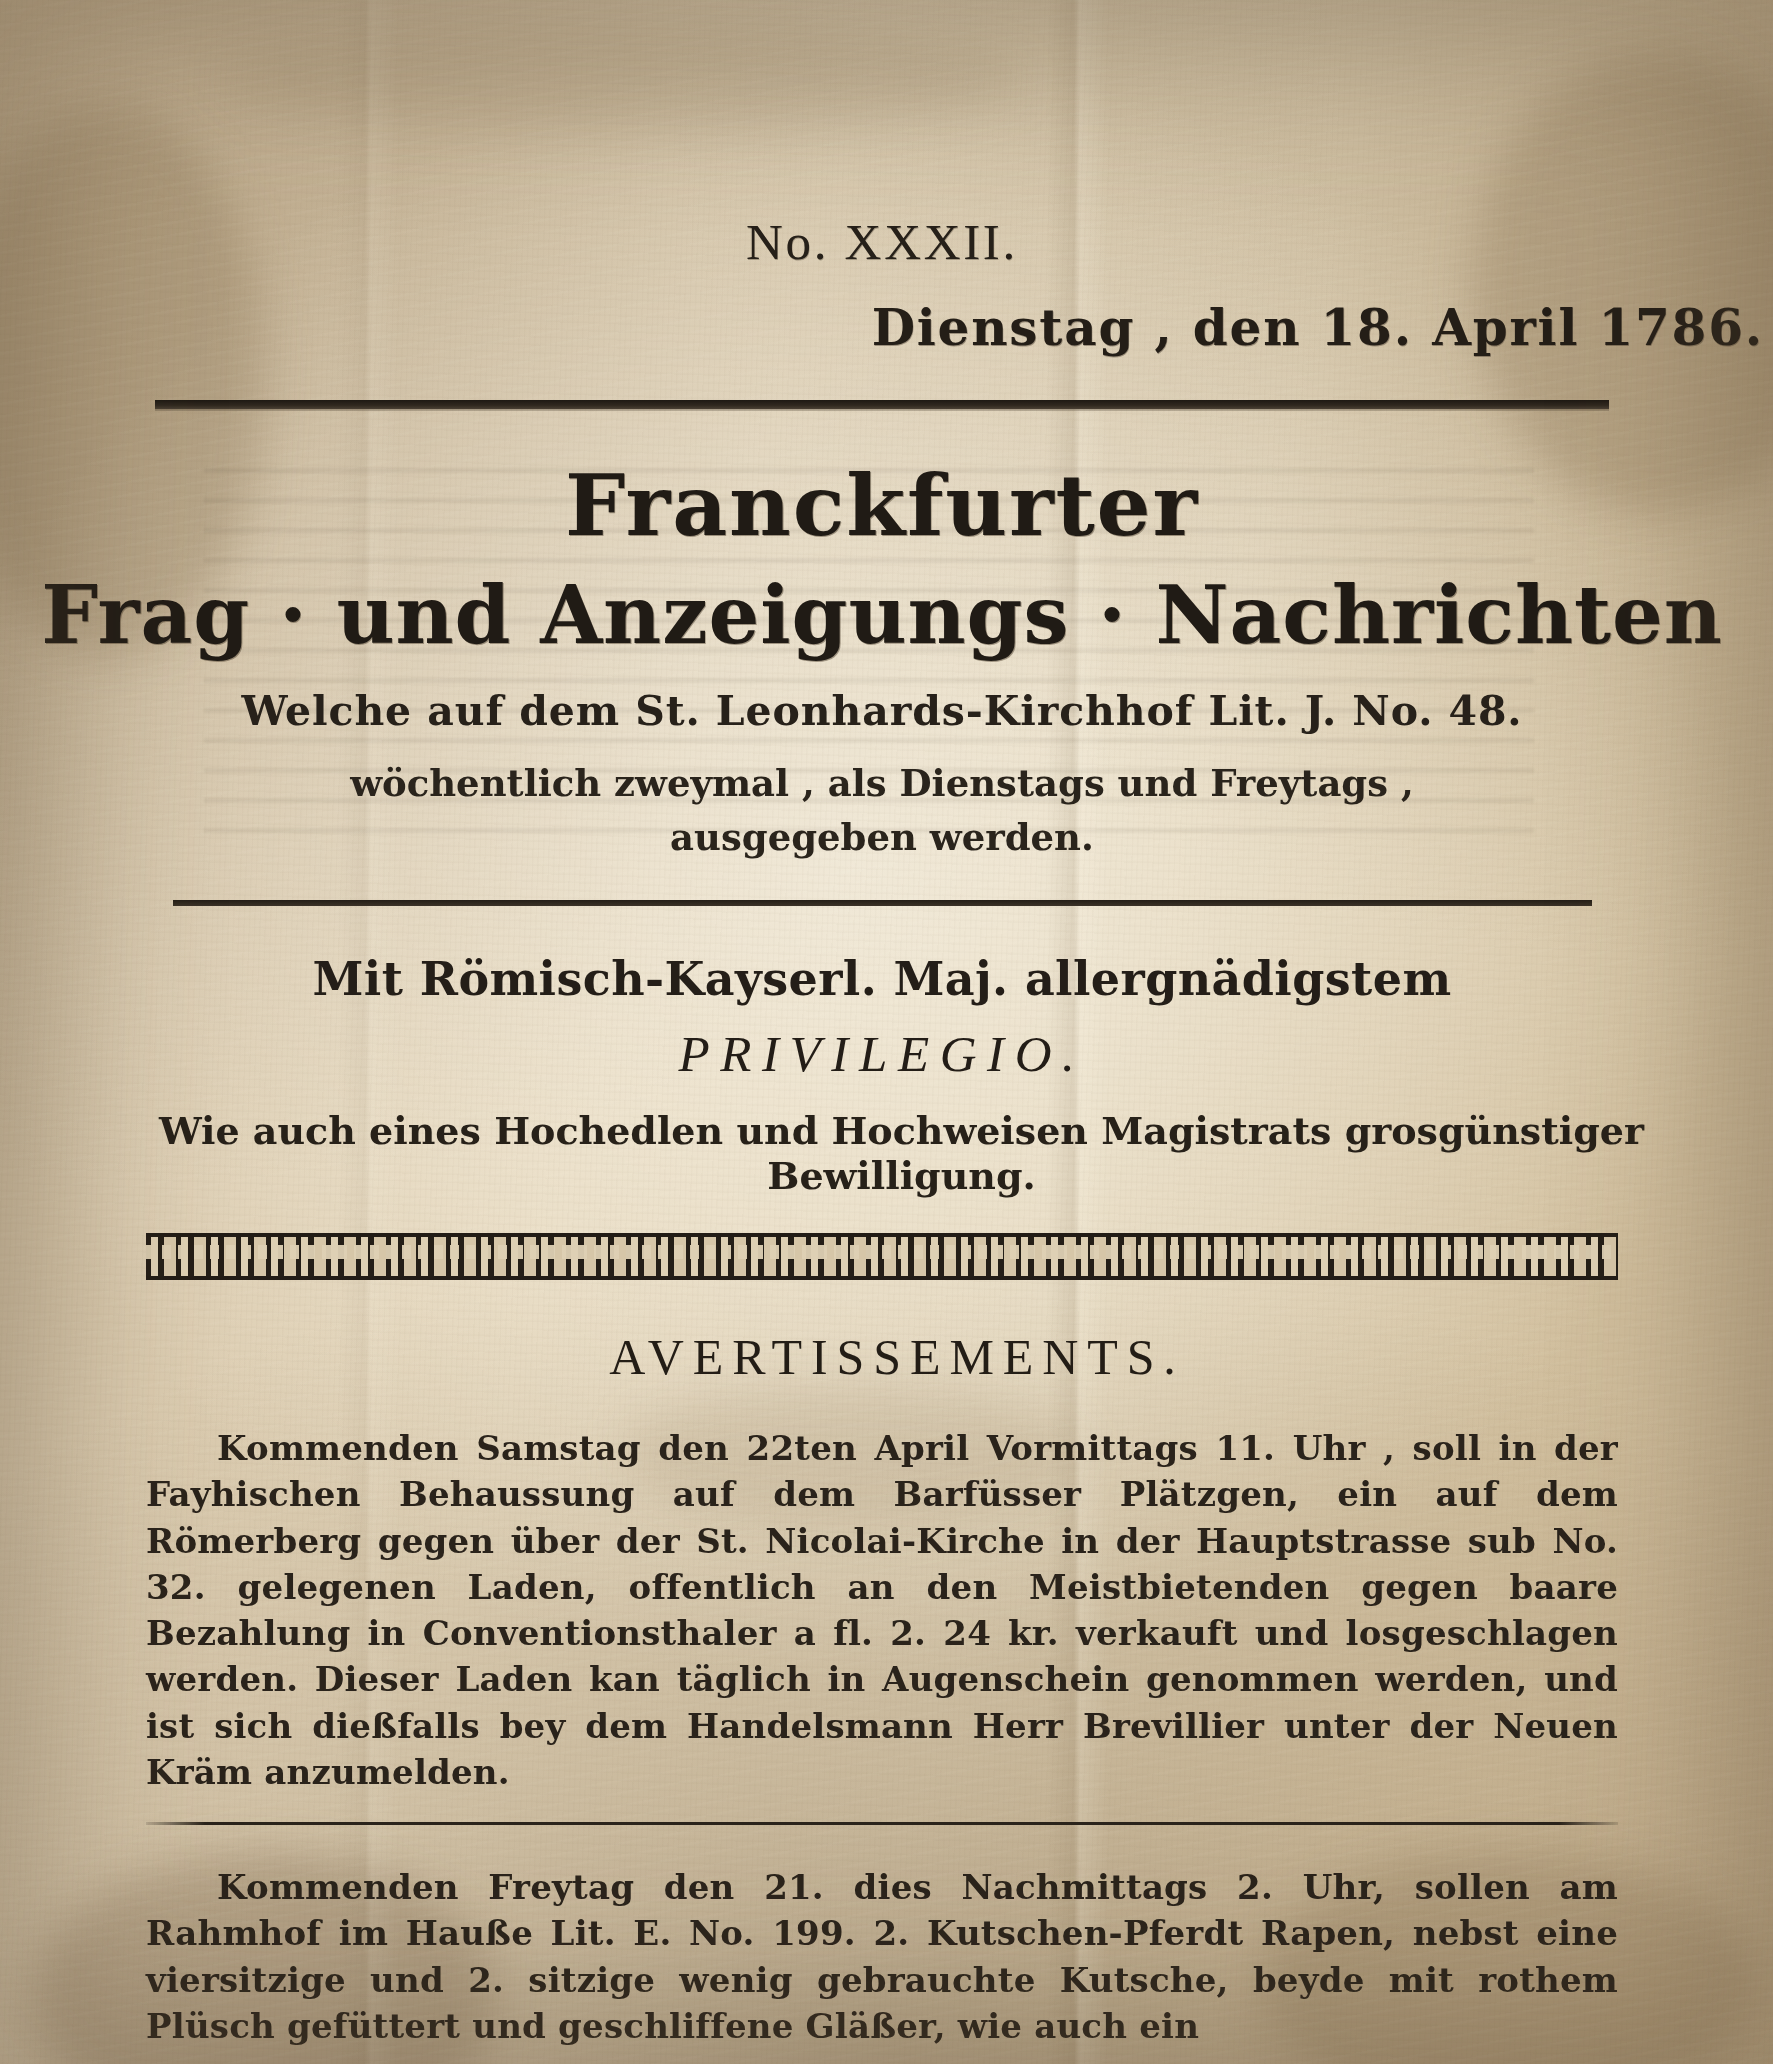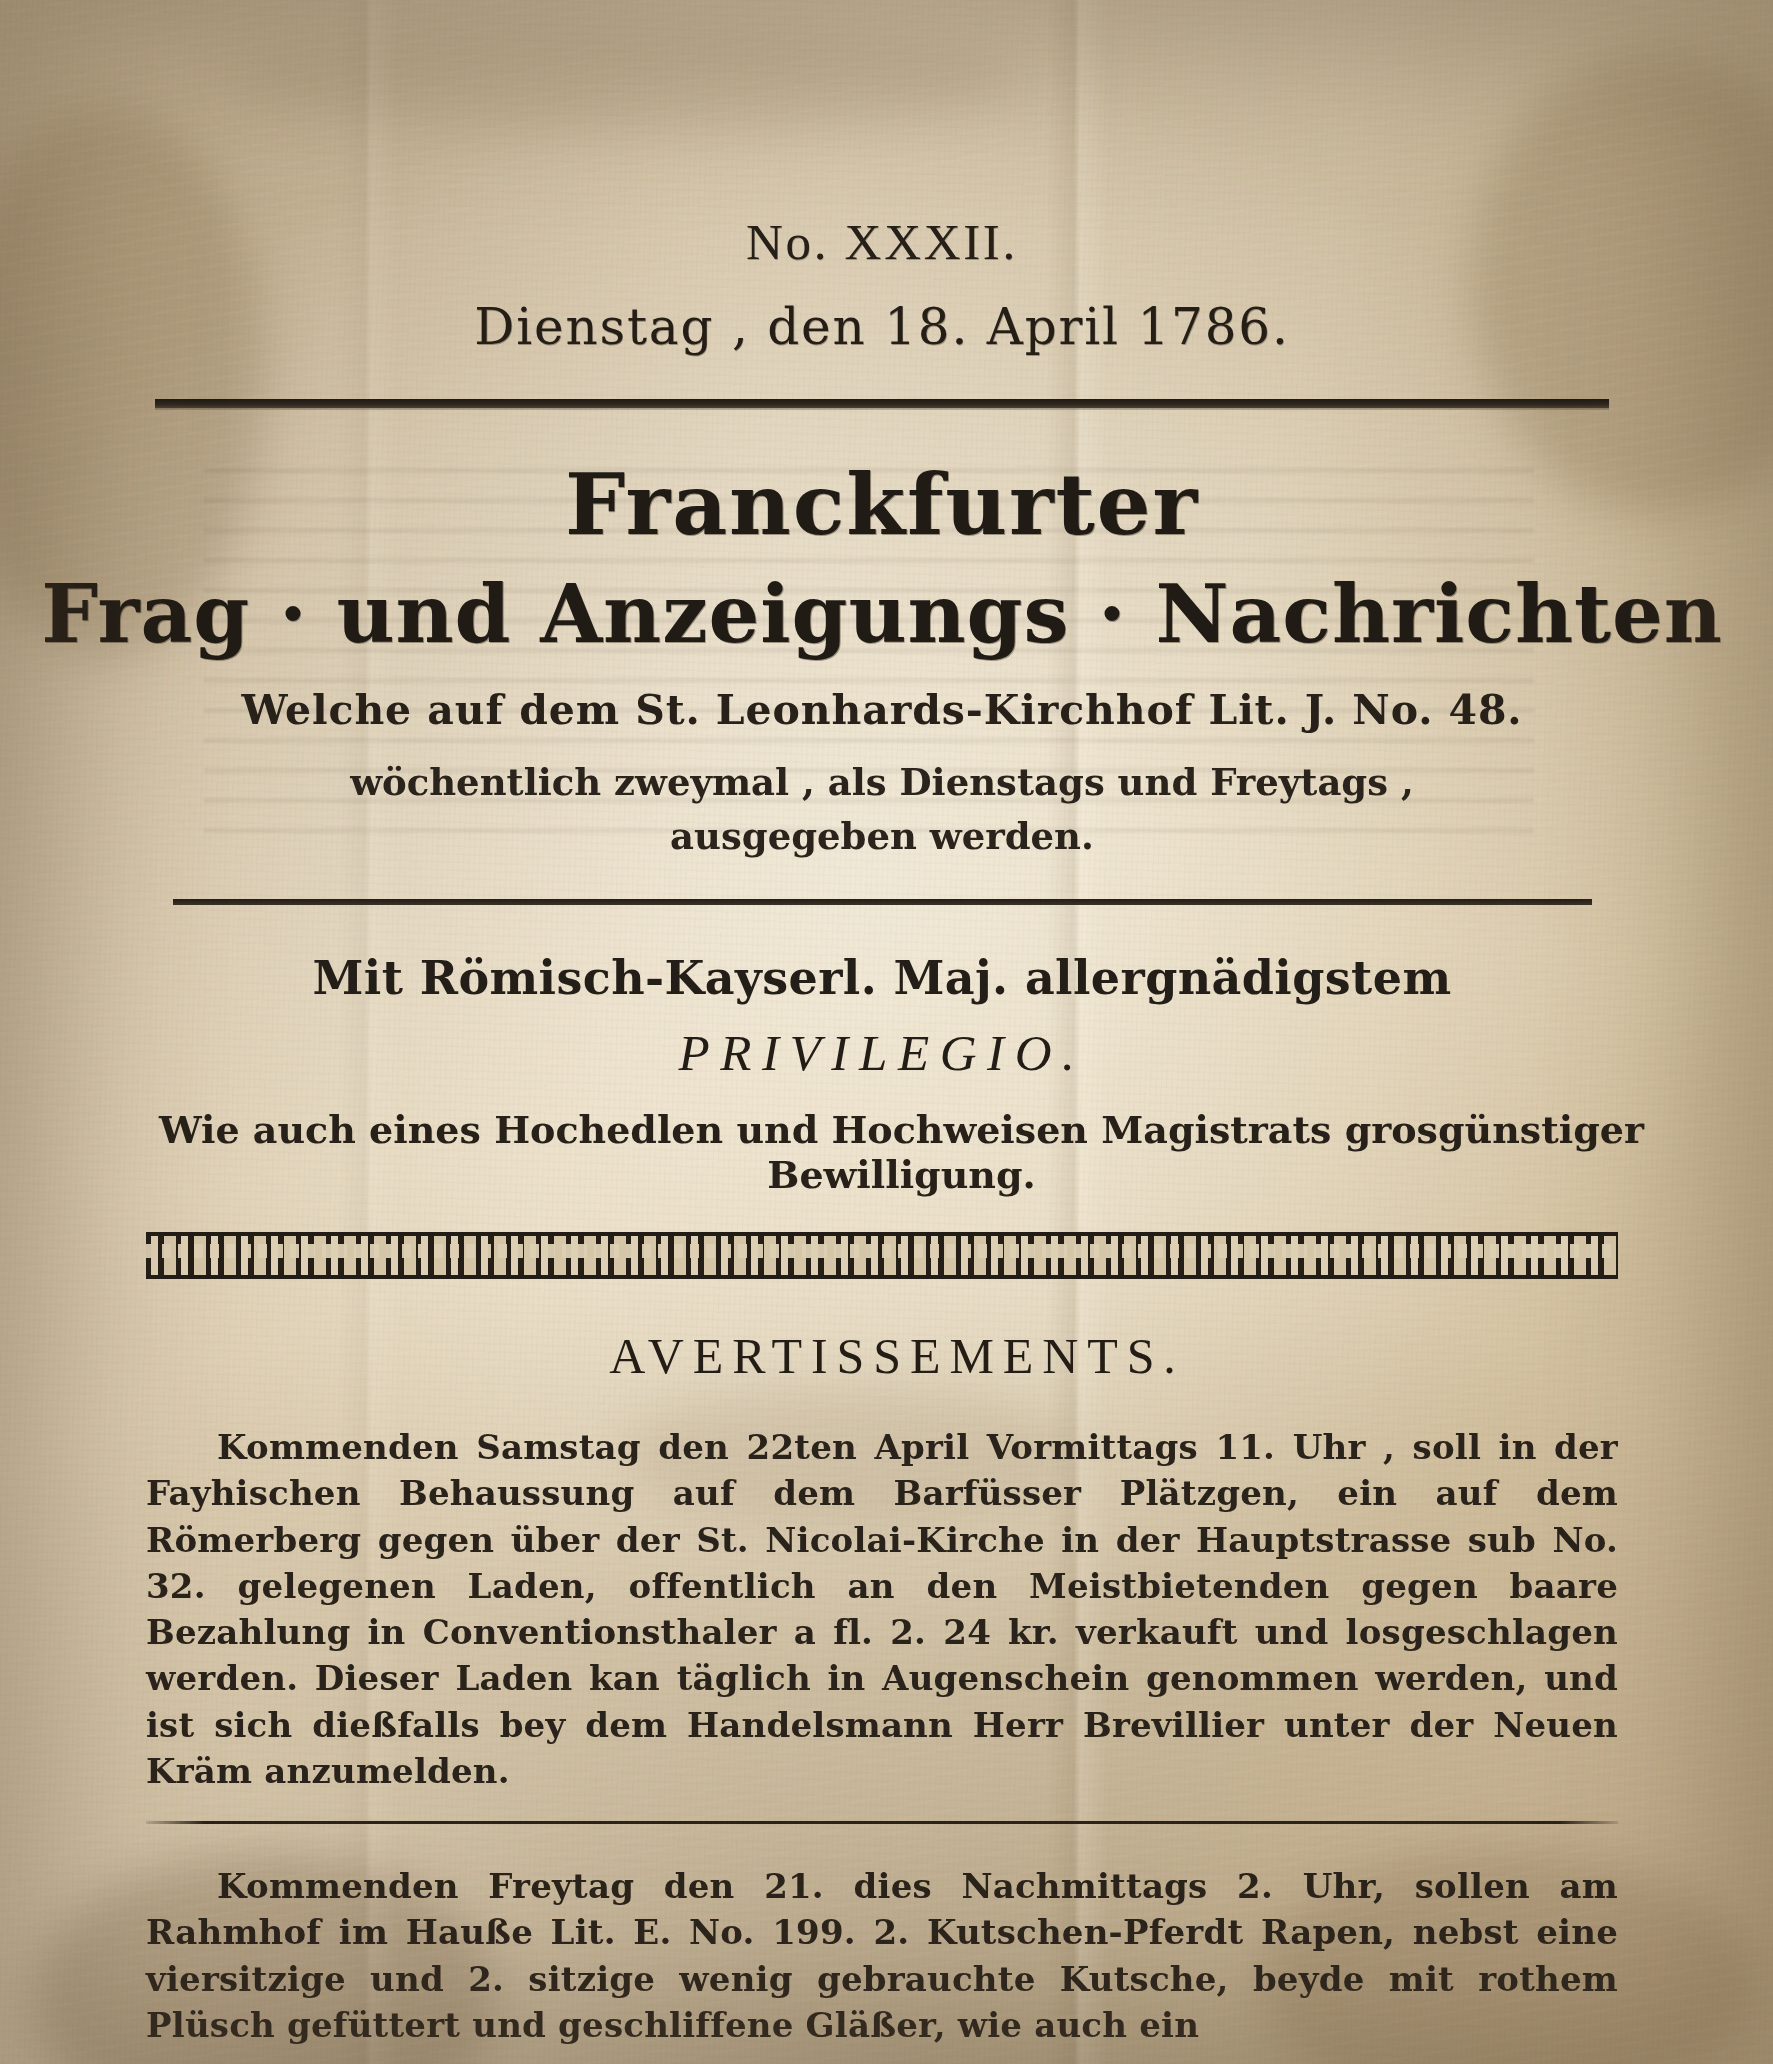--- a/index.html
+++ b/index.html
@@ -73,24 +73,24 @@
     margin-top: 213px;
     font-family: "Liberation Serif", serif;
     font-size: 51px;
     letter-spacing: 2.7px;
     text-align: center;
     color: #262019;
     text-shadow: 0.5px 0.5px 0 rgba(60,48,34,0.35);
   }
   .issue-date {
     margin-top: 26.6px;
-    text-align: center;
+    text-align: right;
     font-family: "DejaVu Serif", serif;
     font-size: 50px;
-    font-weight: 400;
+    font-weight: 700;
     letter-spacing: 1.8px;
     color: #241e17;
     text-shadow: 0.6px 0.6px 0 rgba(60,48,34,0.4);
   }
 
   .rule {
     margin: 0 auto;
     background: #2e2721;
   }
   .rule-thick {

